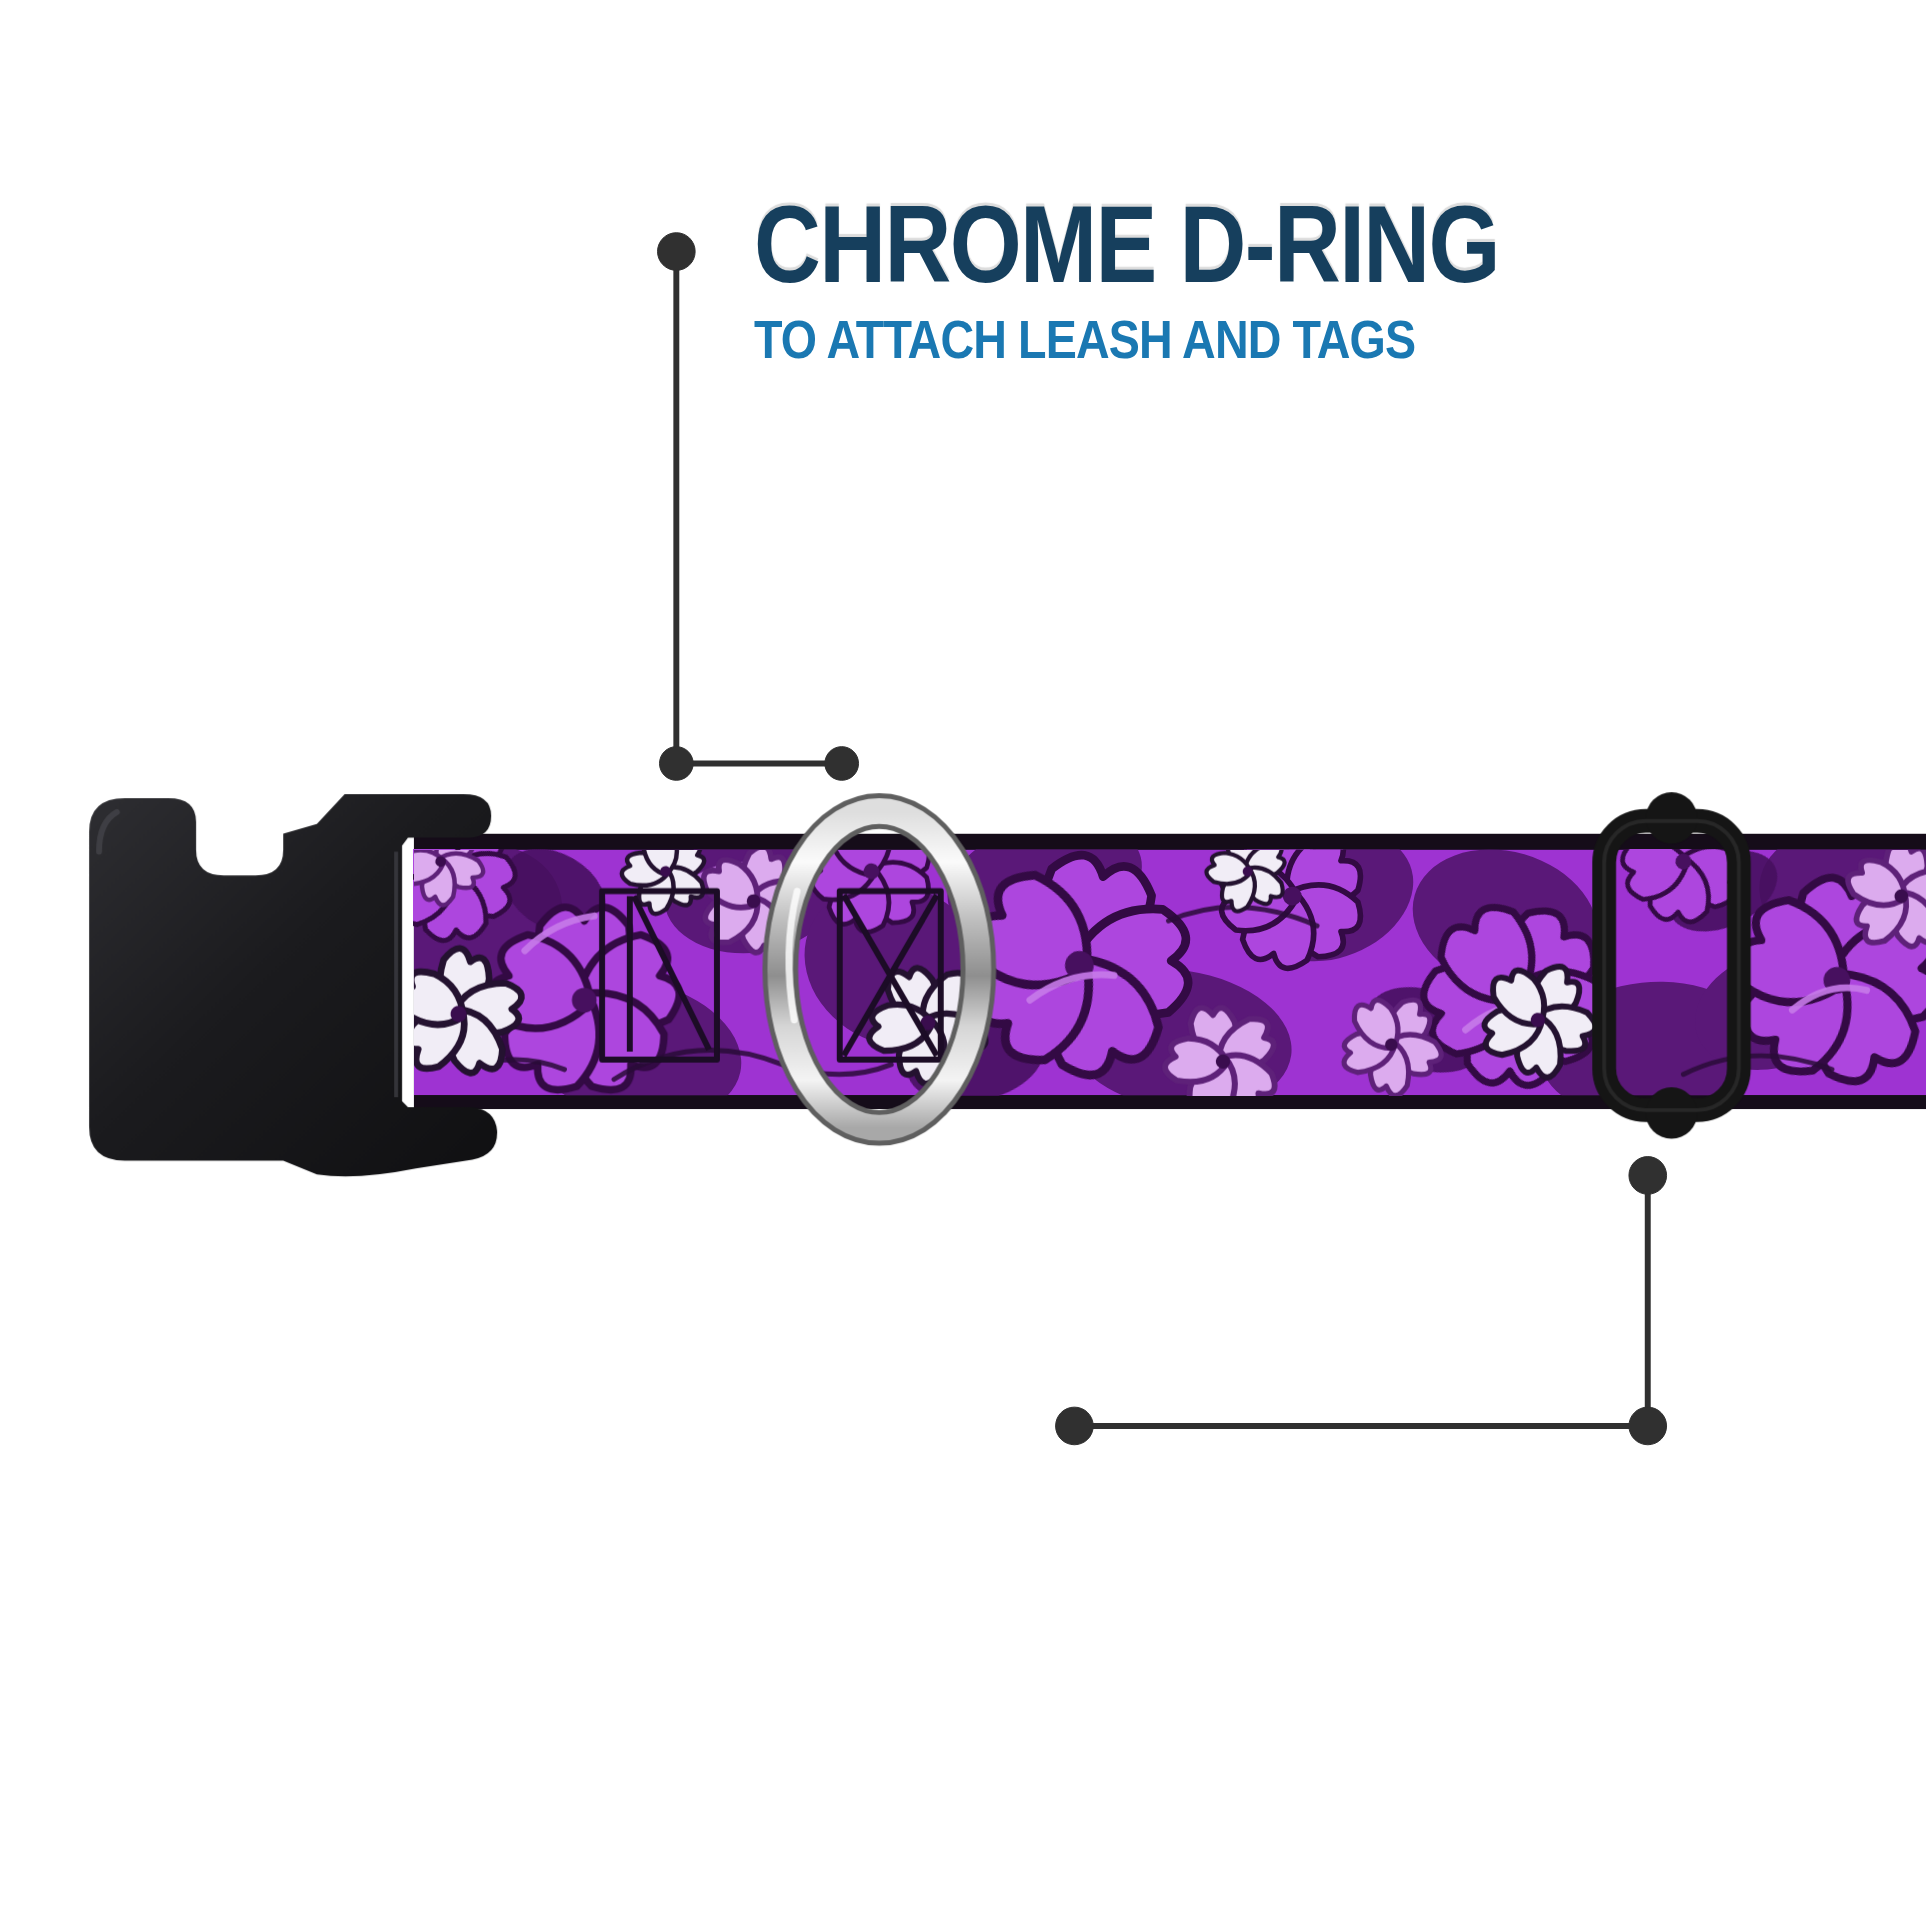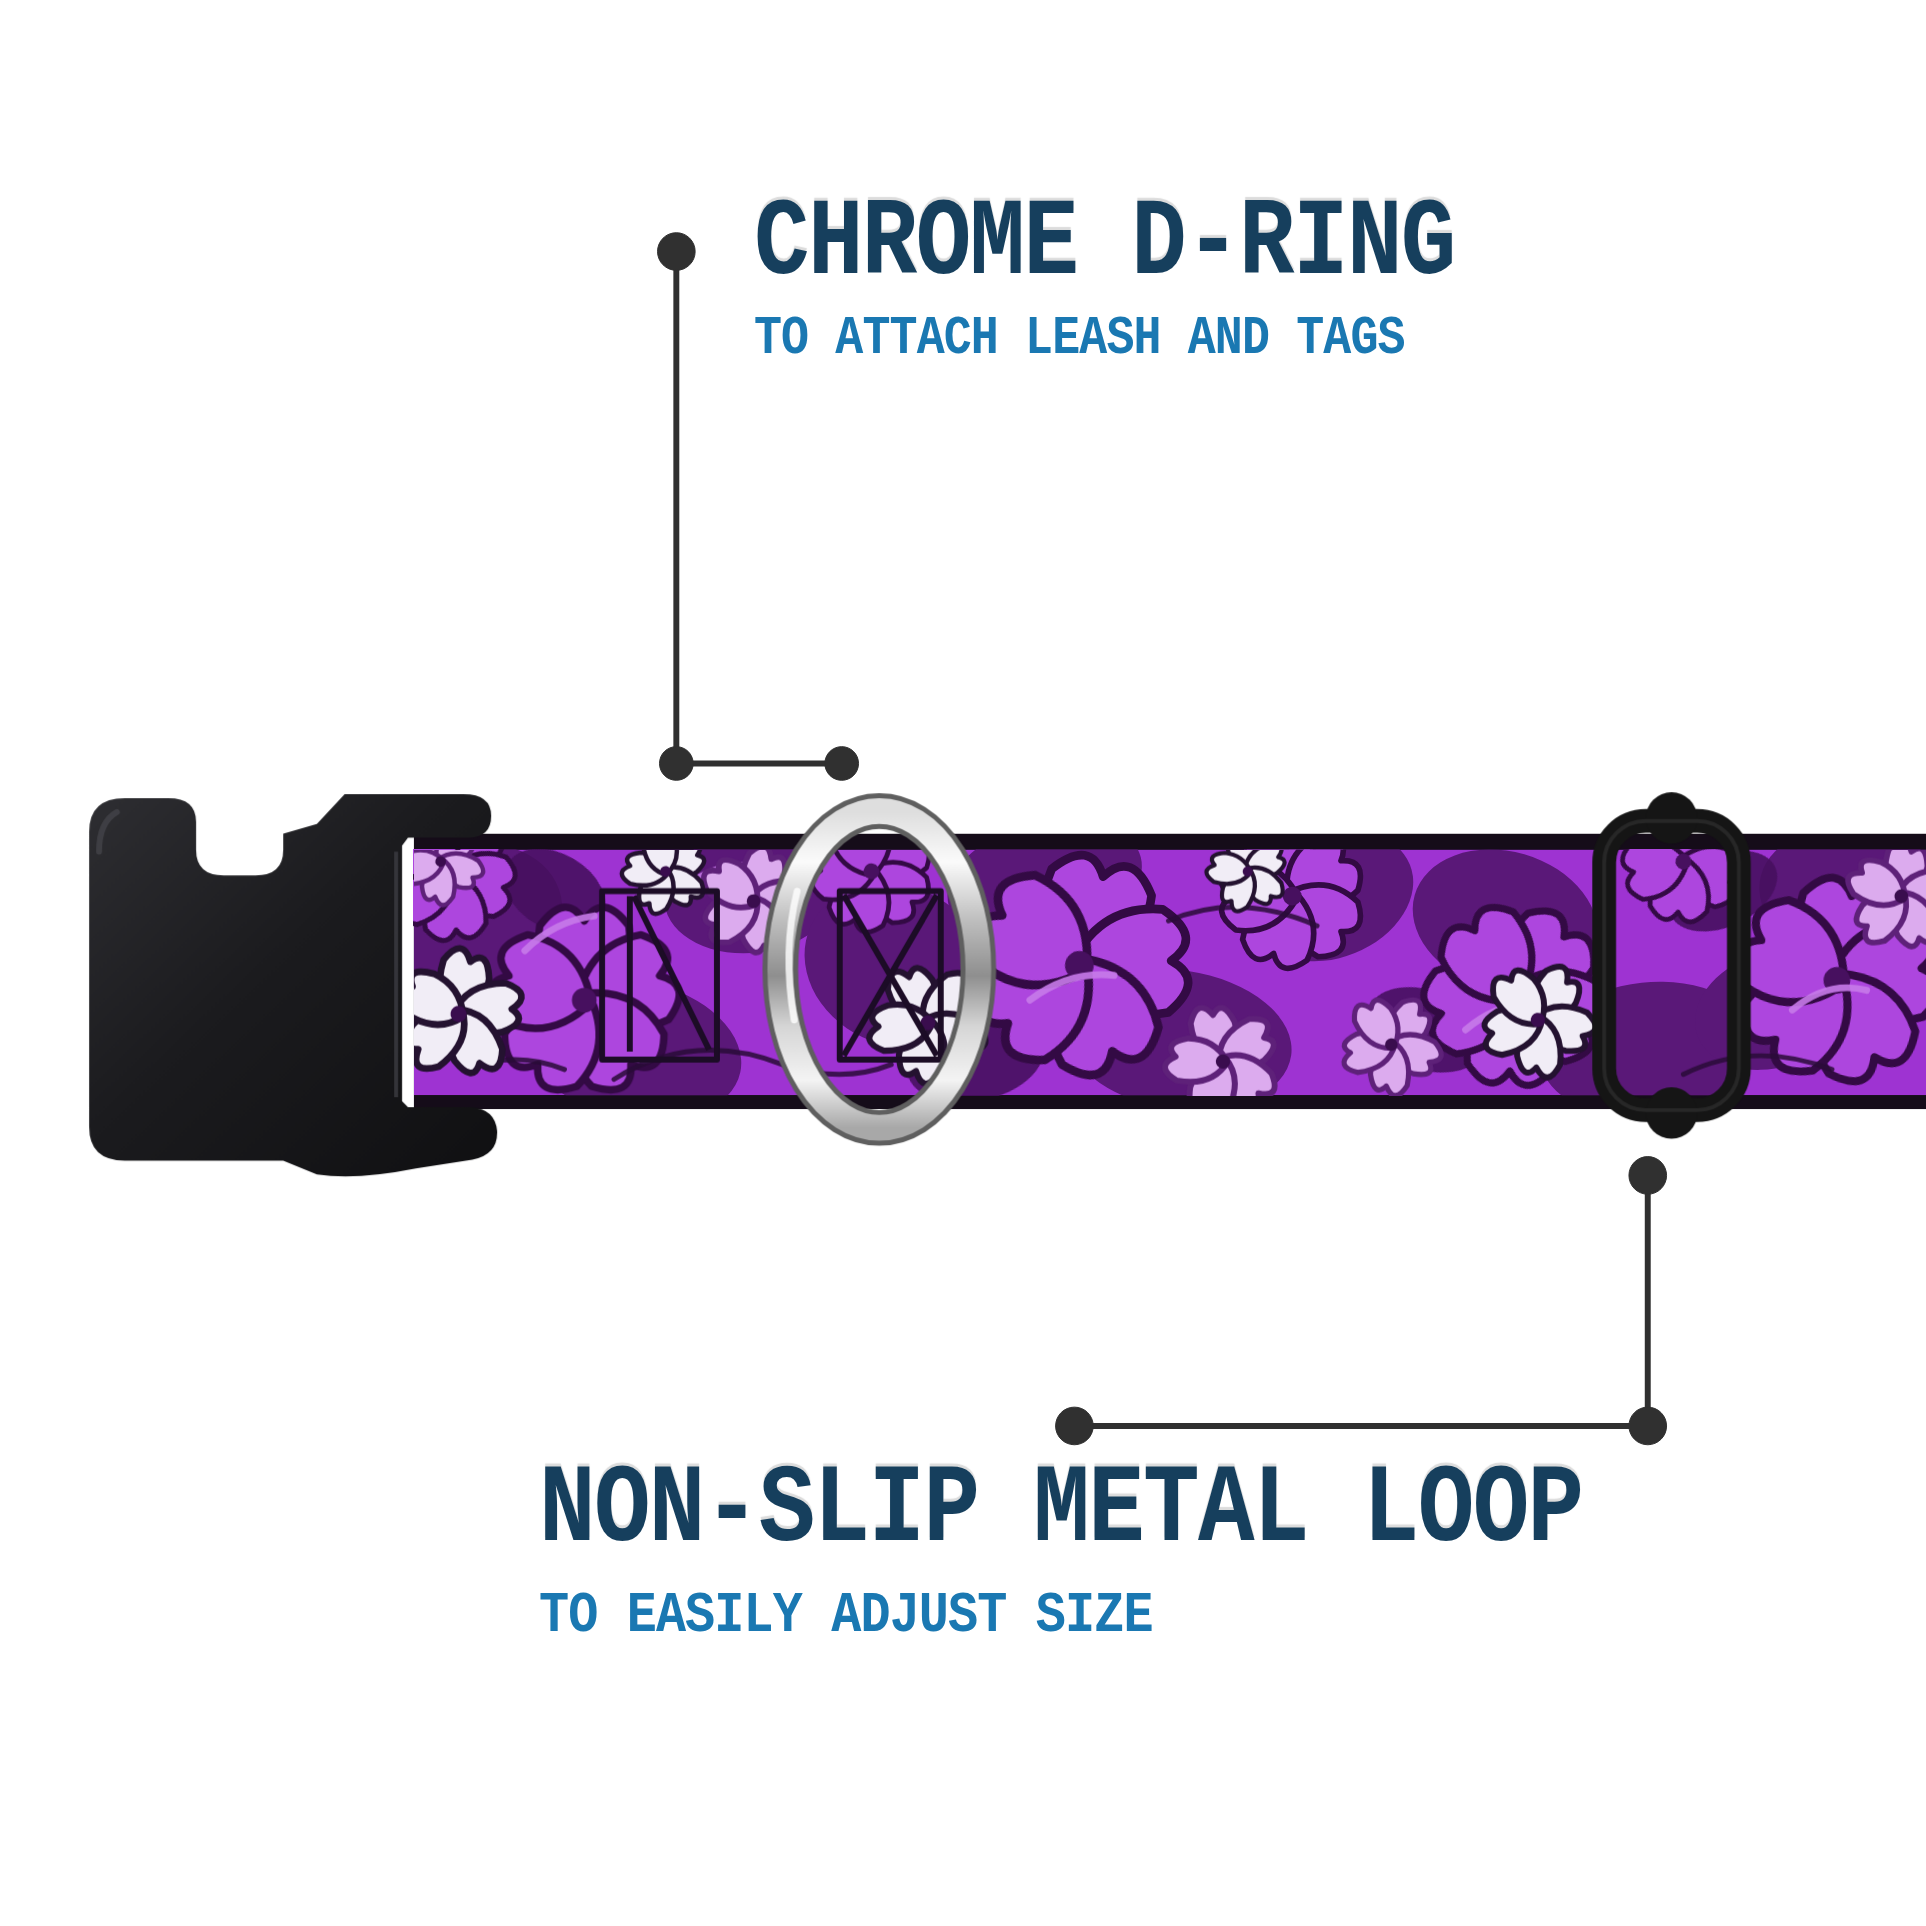--- a/index.html
+++ b/index.html
@@ -1,21 +1,21 @@
 <!DOCTYPE html>
 <html style="--title-color: #163f5d; --sub-color: #1a78b2;"><head>
 <meta charset="utf-8">
 <style>
   html,body{margin:0;padding:0;background:#ffffff;}
   #canvas{
     position:relative;
     width:1927px;height:1927px;
     background:#ffffff;
     overflow:hidden;
-    font-family:Liberation Mono, monospace;
+    font-family:Liberation Sans, sans-serif;
   }
   #art{position:absolute;left:0;top:0;}
   .callout-block{position:absolute;white-space:nowrap;}
   .callout-title{
     font-weight:700;
     color:var(--title-color);
     line-height:1;
     transform:scaleX(0.85);
     transform-origin:left top;
     letter-spacing:-2px;
@@ -211,19 +211,15 @@
         <circle cx="1085" cy="1440" r="19"></circle>
       </g>
     </g>
   </svg>
 
   <div id="dring-block" class="callout-block">
     <div id="dring-title" class="callout-title">CHROME D-RING</div>
     <div id="dring-sub" class="callout-sub">TO ATTACH LEASH AND TAGS</div>
   </div>
 
-  <div id="loop-block" class="callout-block">
-    <div id="loop-title" class="callout-title">NON-SLIP METAL LOOP</div>
-    <div id="loop-sub" class="callout-sub">TO EASILY ADJUST SIZE</div>
-  </div>
 
 </div>
 
 
 </body></html>

